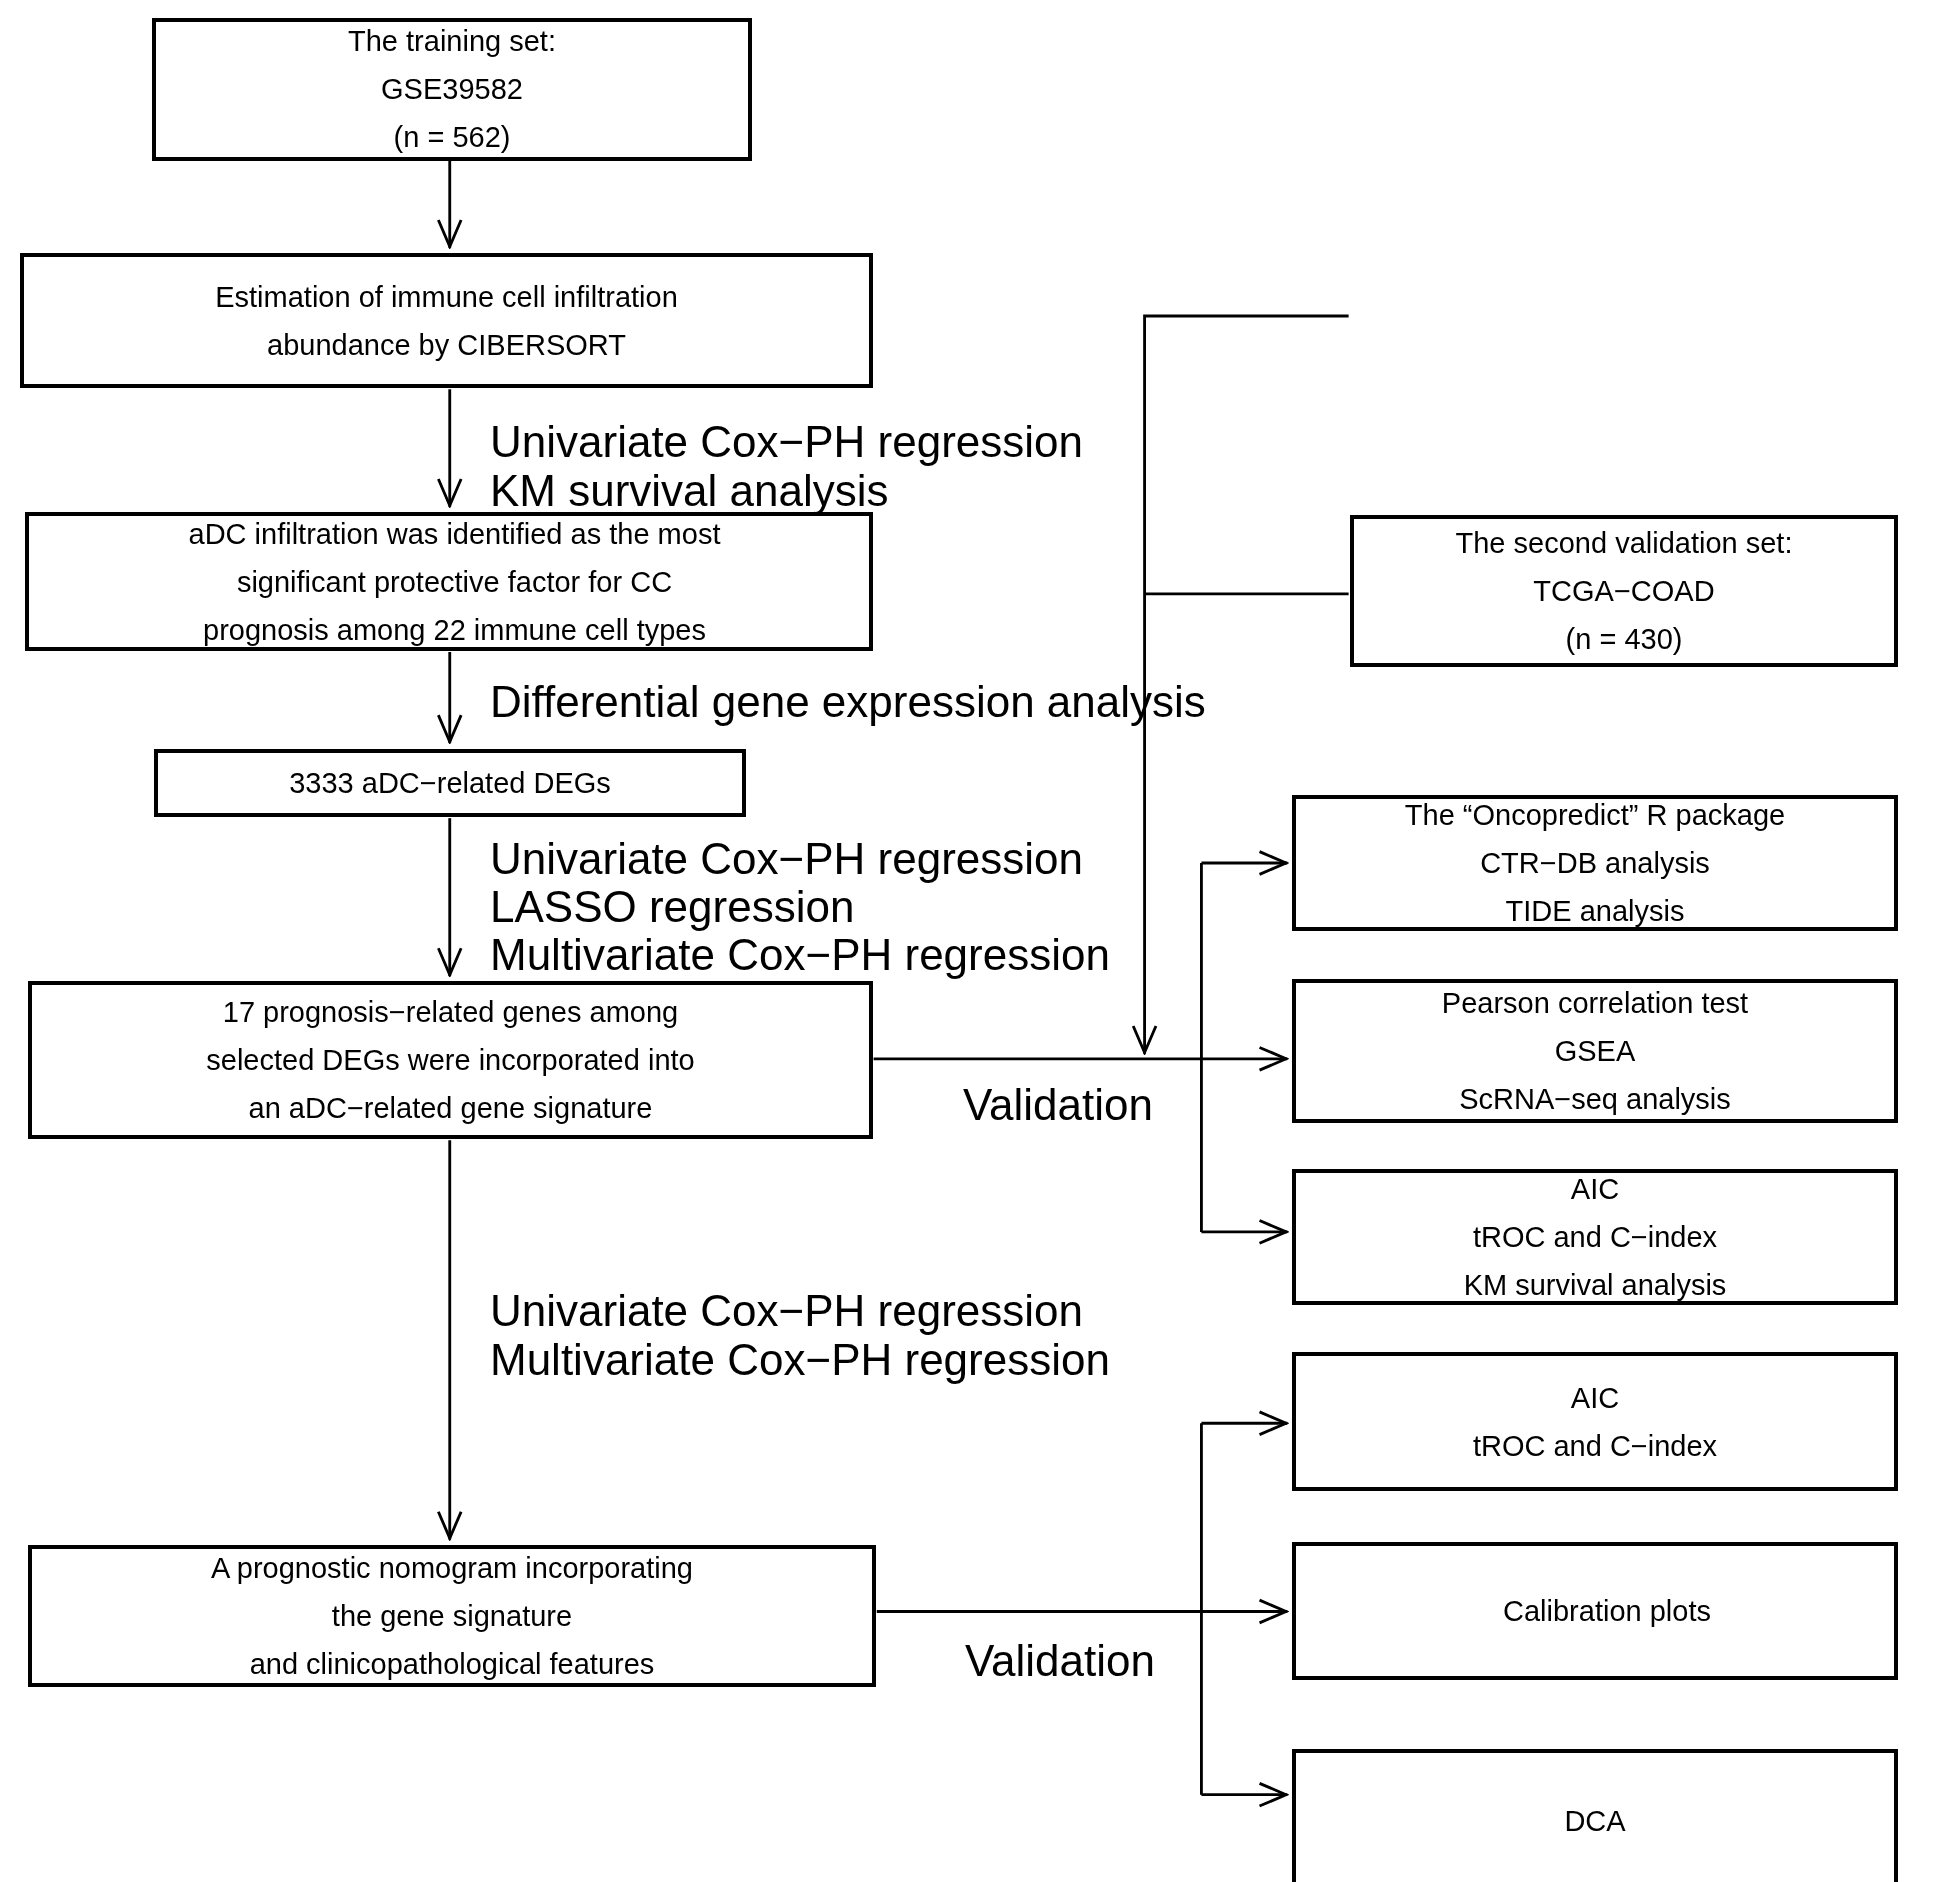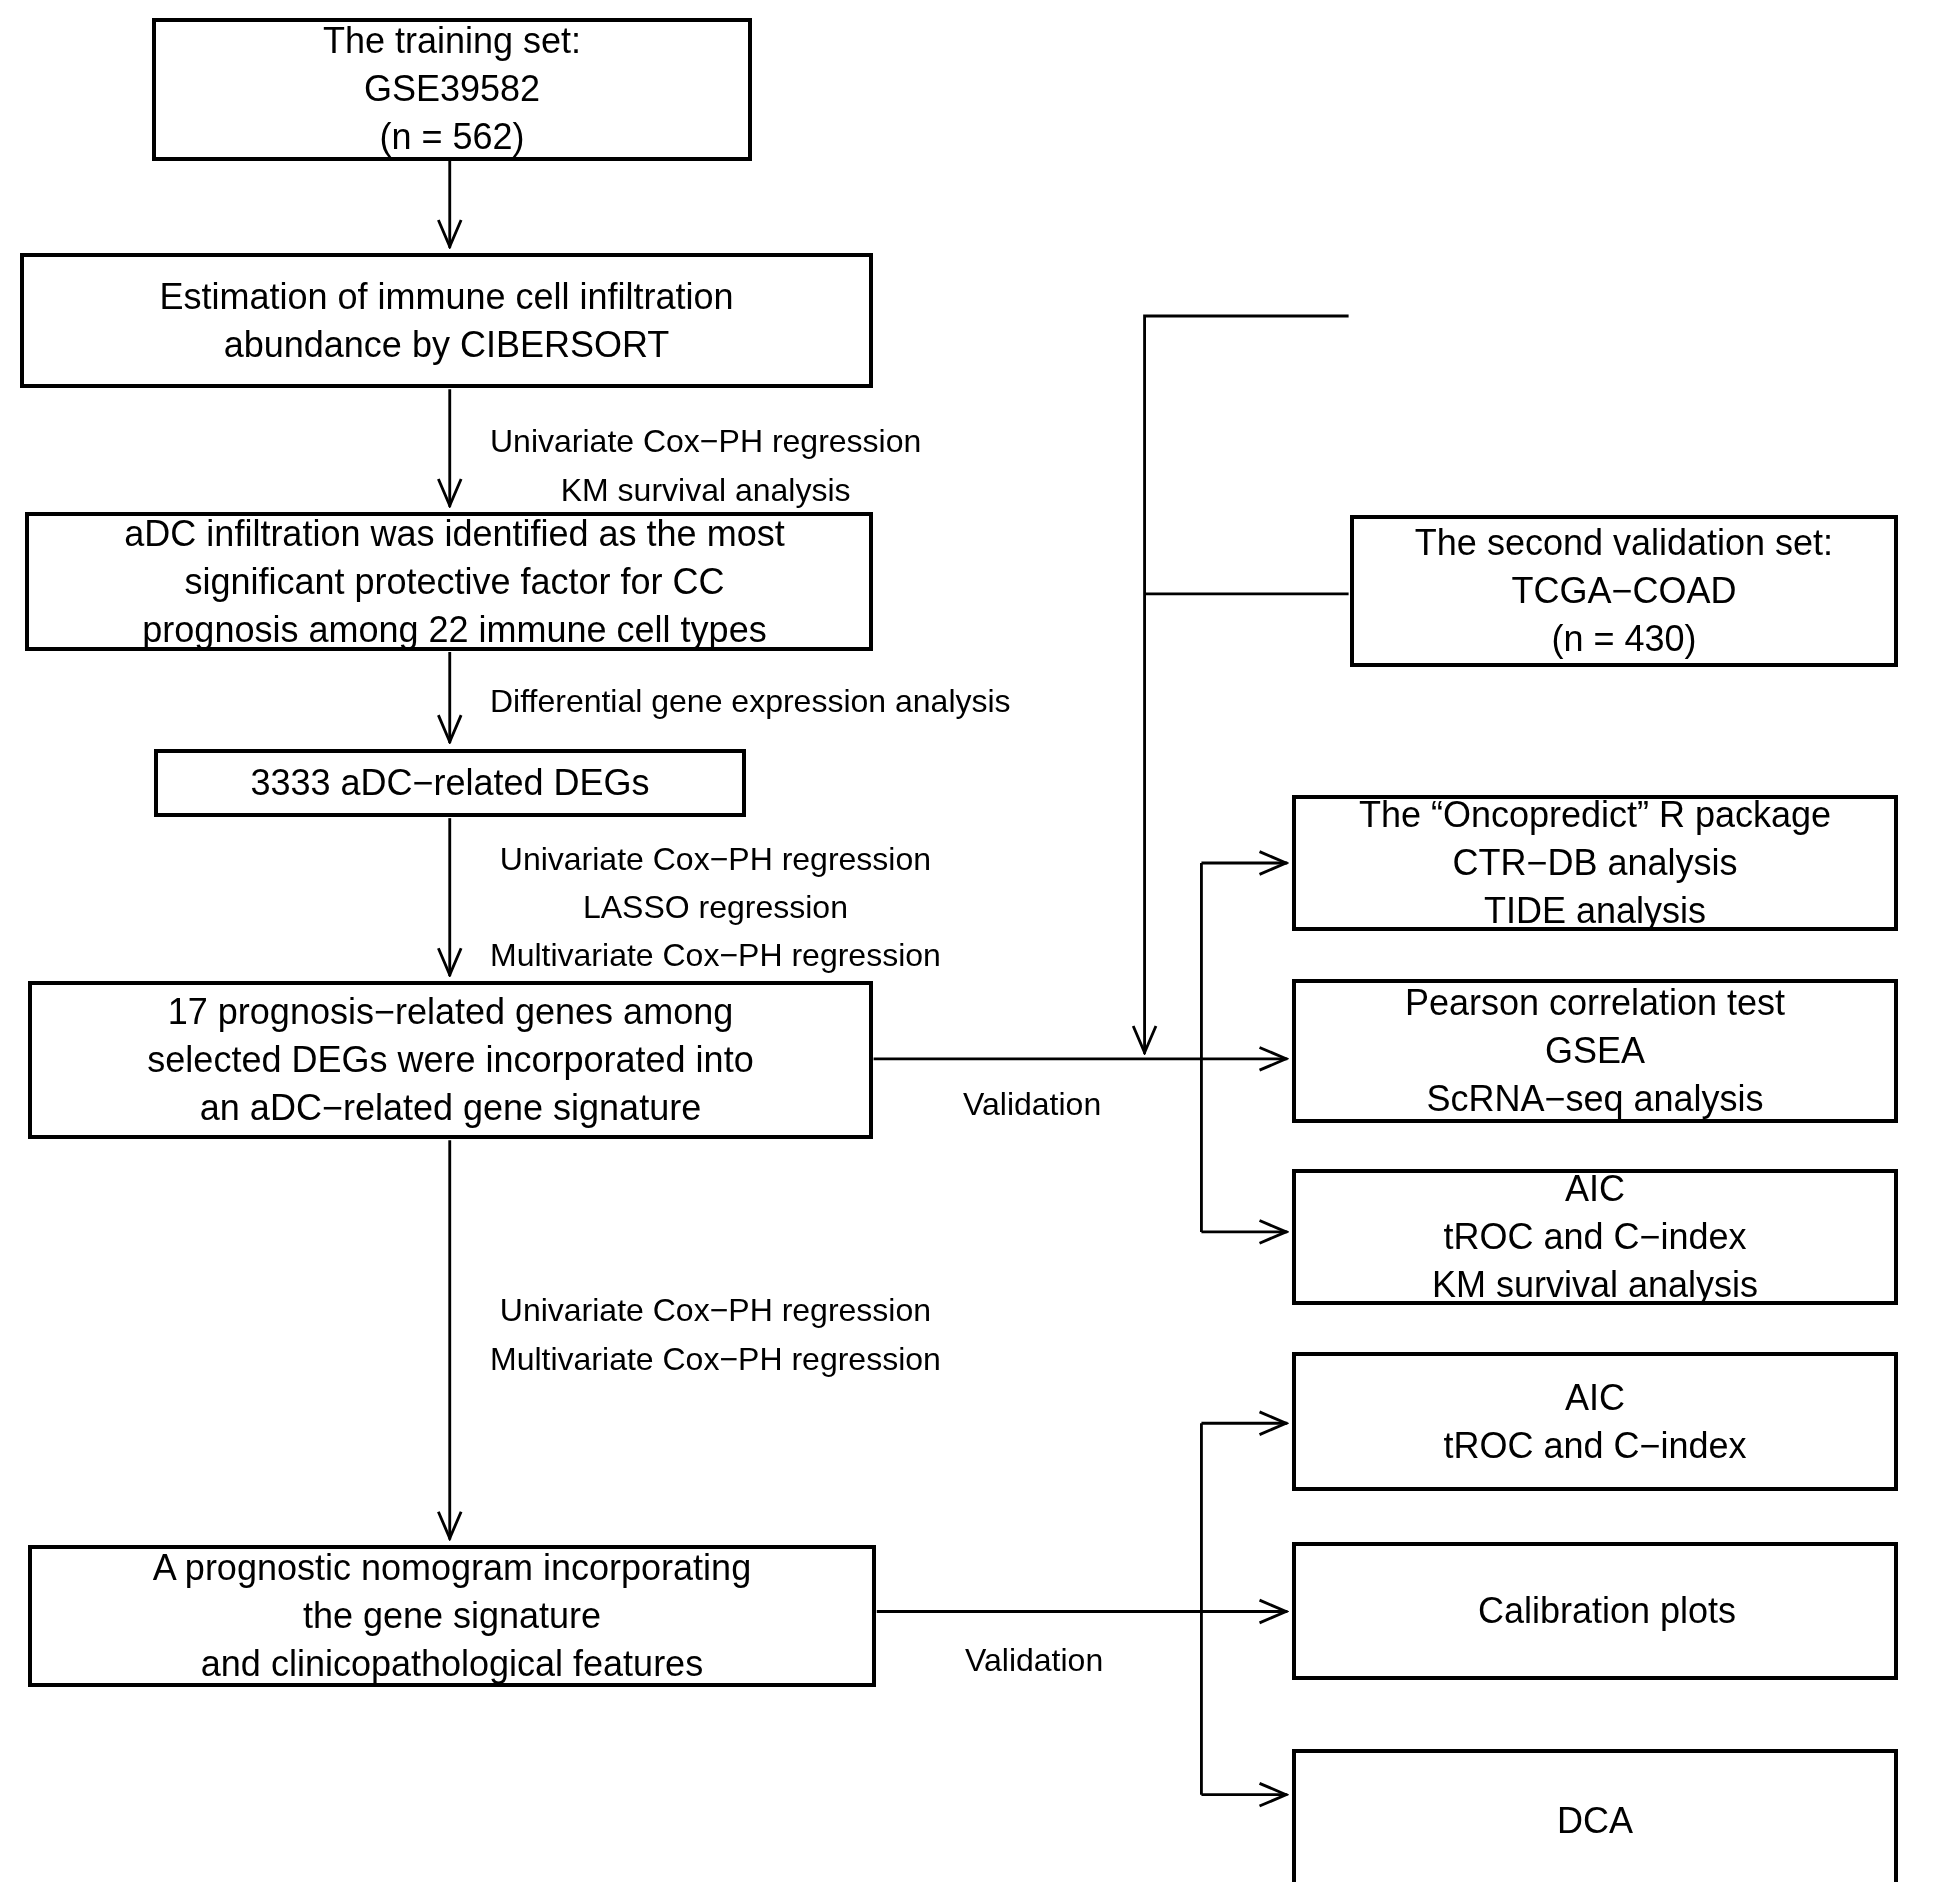--- a/index.html
+++ b/index.html
@@ -18,28 +18,28 @@
     box-sizing: border-box;
     border: 4.4px solid #000000;
     background: #ffffff;
     display: flex;
     align-items: center;
     justify-content: center;
   }
   .box-text {
     white-space: pre-line;
     text-align: center;
-    font-size: 36px;
+    font-size: 29px;
     line-height: 48px;
   }
   .edge-label {
     position: absolute;
     white-space: pre-line;
-    text-align: center;
-    font-size: 32px;
+    text-align: left;
+    font-size: 44px;
     line-height: 49px;
   }
   
   #box-training     { left: 152px;  top: 17.7px;   width: 600px;  height: 143px; }
   #box-cibersort    { left: 20px;   top: 253px;  width: 853px; height: 135px; }
   #box-adc          { left: 25px;   top: 512px;  width: 848px; height: 139px; padding-left: 11px; }
   #box-degs         { left: 154px;  top: 749px; width: 592px;  height: 68px; }
   #box-signature    { left: 28px;   top: 981px; width: 845px; height: 158px; }
   #box-nomogram     { left: 28px;   top: 1545px; width: 848px; height: 142px; }
   #box-val1         { left: 1350px; top: 245px;  width: 548px;  height: 143px; }

